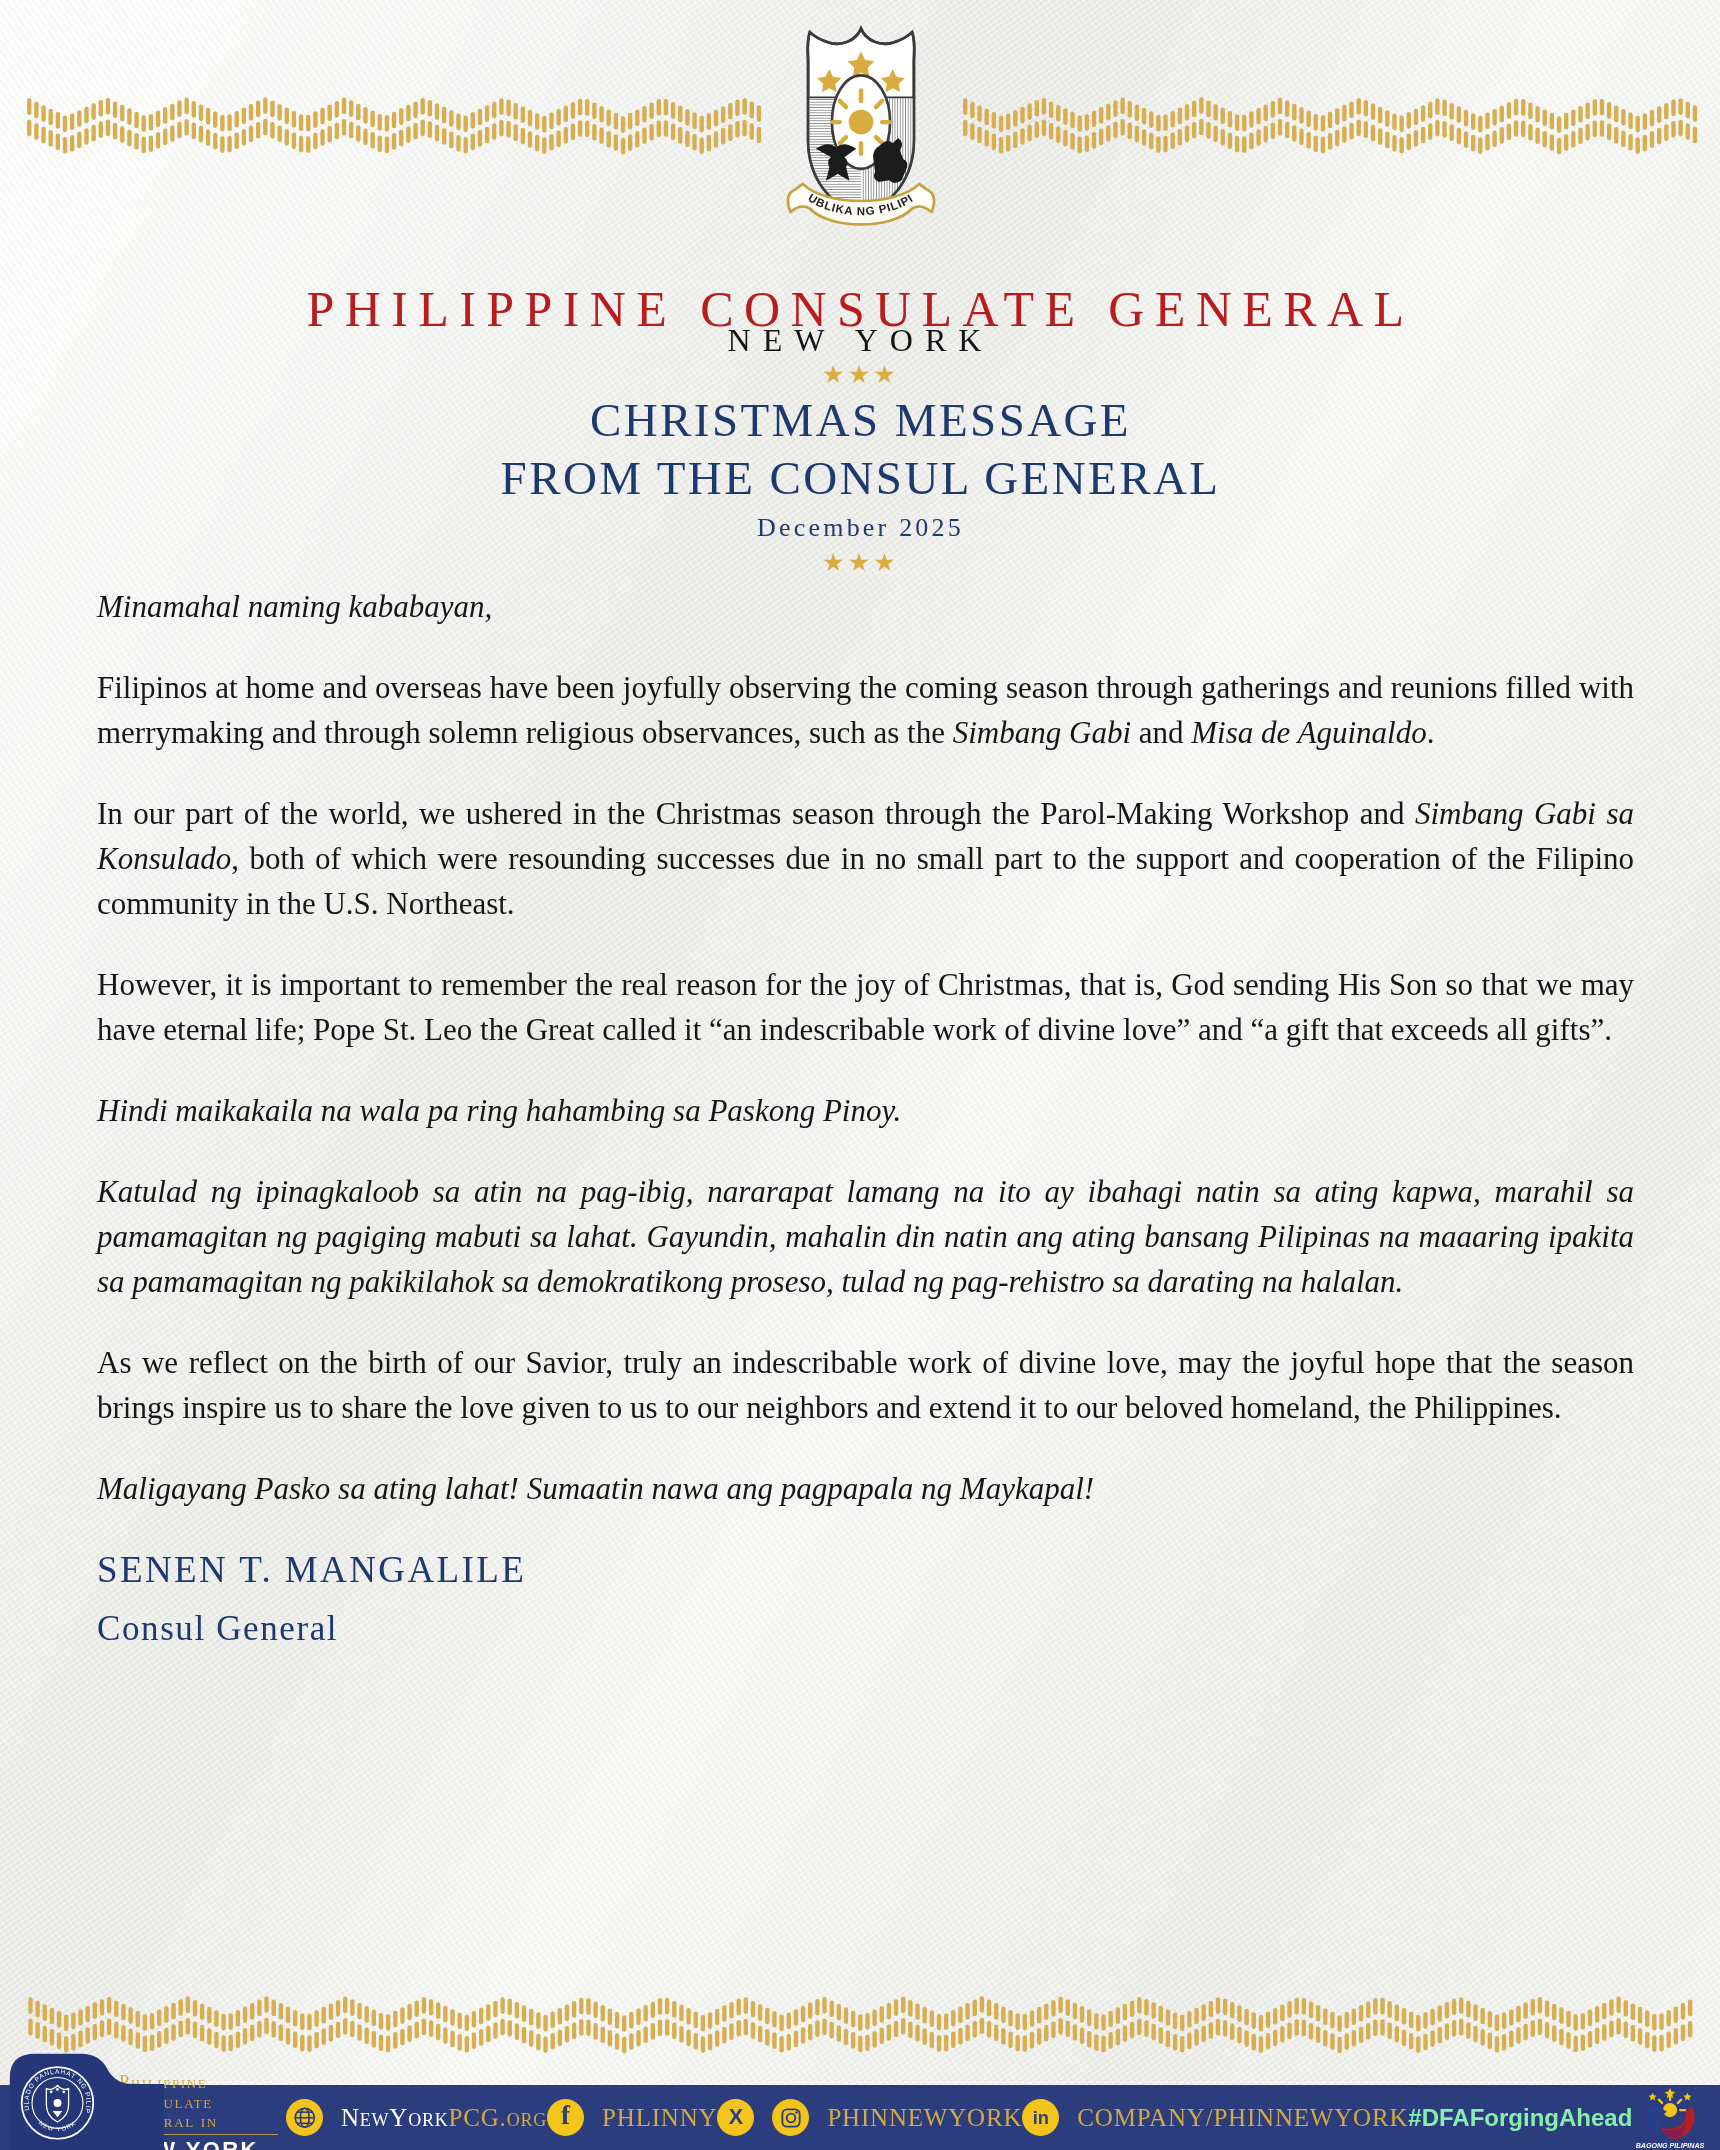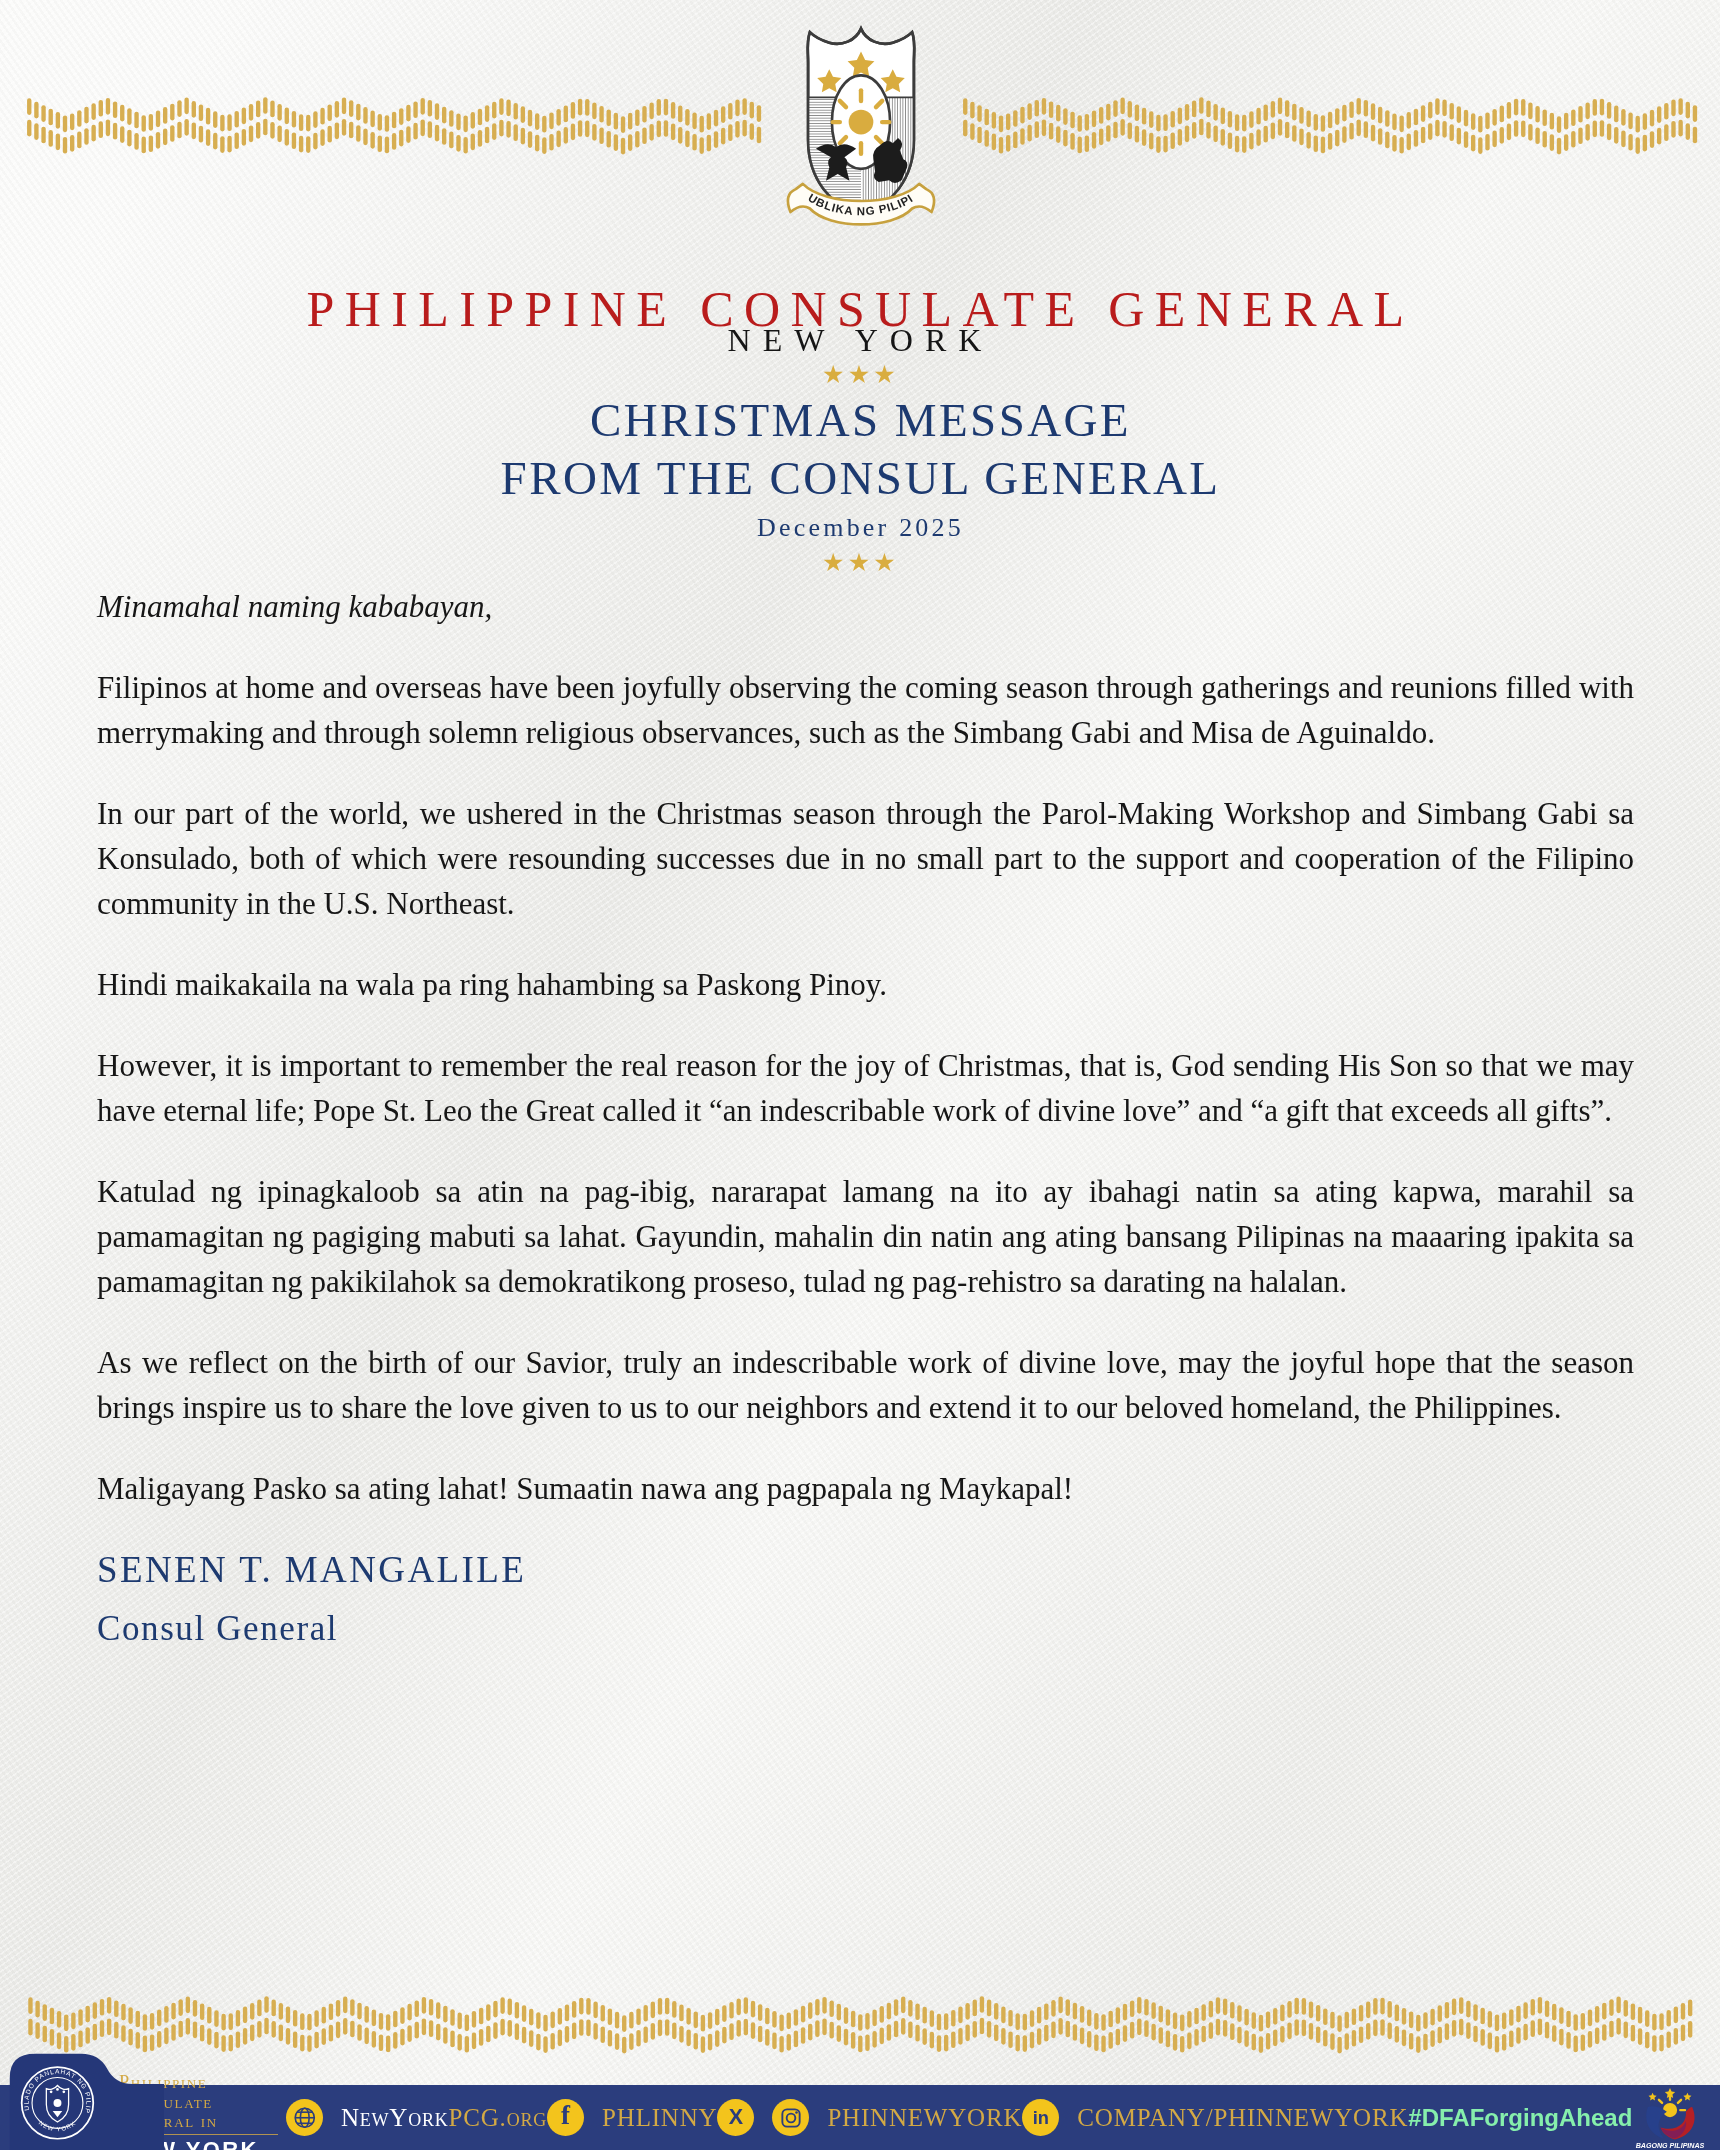--- a/index.html
+++ b/index.html
@@ -33,21 +33,21 @@
   .msg-title{color:var(--navy);font-size:47px;letter-spacing:2.4px}
   #msg-title-1{top:393px}
   #msg-title-2{top:451px}
   .msg-date{top:513px;color:var(--navy);font-size:26px;letter-spacing:3.2px}
 
   .letter{
     position:absolute;left:97px;top:584px;width:1537px;
     font-size:31px;line-height:45px;color:var(--ink);
   }
   .letter p{text-align:justify;margin-bottom:36px}
-  .letter .it{}
+  .letter .it{font-style:italic}
   .greeting{font-style:italic}
   .sig-name{margin-top:31px;color:var(--navy);font-size:37px;letter-spacing:2.4px}
   .sig-title{color:var(--navy);font-size:35px;letter-spacing:1.6px;margin-top:14px}
 
   .footer-bar{
     position:absolute;left:0;top:2085px;width:1721px;height:65px;
     background:var(--footer-blue);
     display:flex;align-items:center;justify-content:space-between;
     padding:0 12.7px 0 119px;
   }
@@ -1015,22 +1015,22 @@
 <div class="center-line msg-title" id="msg-title-1">CHRISTMAS MESSAGE</div>
 <div class="center-line msg-title" id="msg-title-2">FROM THE CONSUL GENERAL</div>
 <div class="center-line msg-date">December 2025</div>
 <div class="center-line stars-row" id="stars-2">★★★</div>
 
 <div class="letter">
   <p class="greeting">Minamahal naming kababayan,</p>
   <div>
       <p><span>Filipinos at home and overseas have been joyfully observing the coming season through gatherings and reunions filled with merrymaking and through solemn religious observances, such as the </span><span class="it">Simbang Gabi</span><span> and </span><span class="it">Misa de Aguinaldo</span><span>.</span></p>
       <p><span>In our part of the world, we ushered in the Christmas season through the Parol-Making Workshop and </span><span class="it">Simbang Gabi sa Konsulado</span><span>, both of which were resounding successes due in no small part to the support and cooperation of the Filipino community in the U.S. Northeast.</span></p>
+      <p><span>However, it is important to remember the real reason for the joy of Christmas, that is, God sending His Son so that we may have eternal life; Pope St. Leo the Great called it “an indescribable work of divine love” and “a gift that exceeds all gifts”.</span></p>
       <p><span class="it">Hindi maikakaila na wala pa ring hahambing sa Paskong Pinoy.</span></p>
-      <p><span>However, it is important to remember the real reason for the joy of Christmas, that is, God sending His Son so that we may have eternal life; Pope St. Leo the Great called it “an indescribable work of divine love” and “a gift that exceeds all gifts”.</span></p>
       <p><span class="it">Katulad ng ipinagkaloob sa atin na pag-ibig, nararapat lamang na ito ay ibahagi natin sa ating kapwa, marahil sa pamamagitan ng pagiging mabuti sa lahat. Gayundin, mahalin din natin ang ating bansang Pilipinas na maaaring ipakita sa pamamagitan ng pakikilahok sa demokratikong proseso, tulad ng pag-rehistro sa darating na halalan.</span></p>
       <p><span>As we reflect on the birth of our Savior, truly an indescribable work of divine love, may the joyful hope that the season brings inspire us to share the love given to us to our neighbors and extend it to our beloved homeland, the Philippines.</span></p>
       <p><span class="it">Maligayang Pasko sa ating lahat! Sumaatin nawa ang pagpapala ng Maykapal!</span></p>
     </div>
   <div class="sig-name">SENEN T. MANGALILE</div>
   <div class="sig-title">Consul General</div>
 </div>
 
 <div class="footer-bar">
   <div class="f-left">

